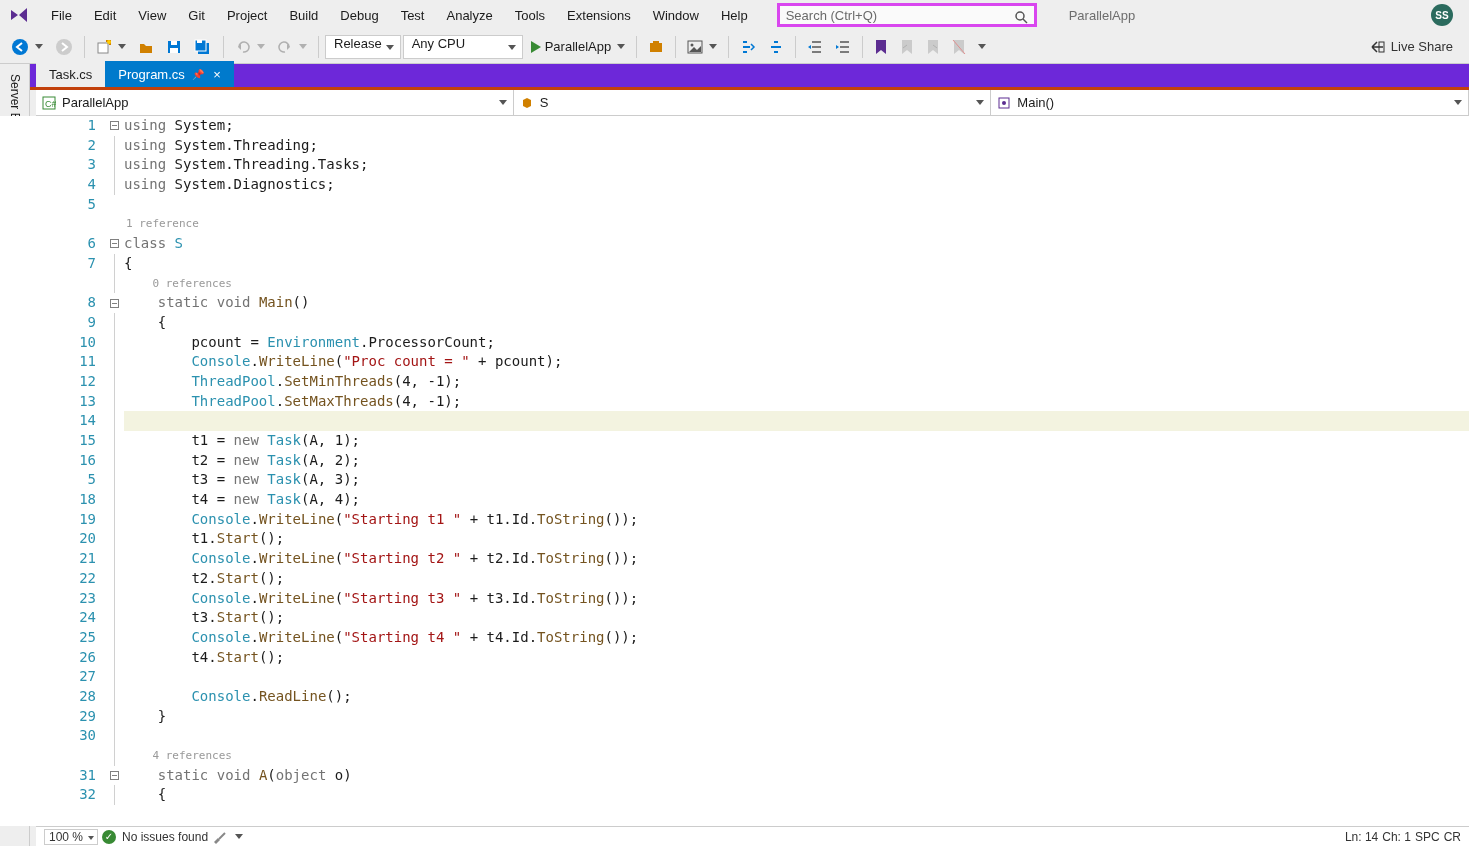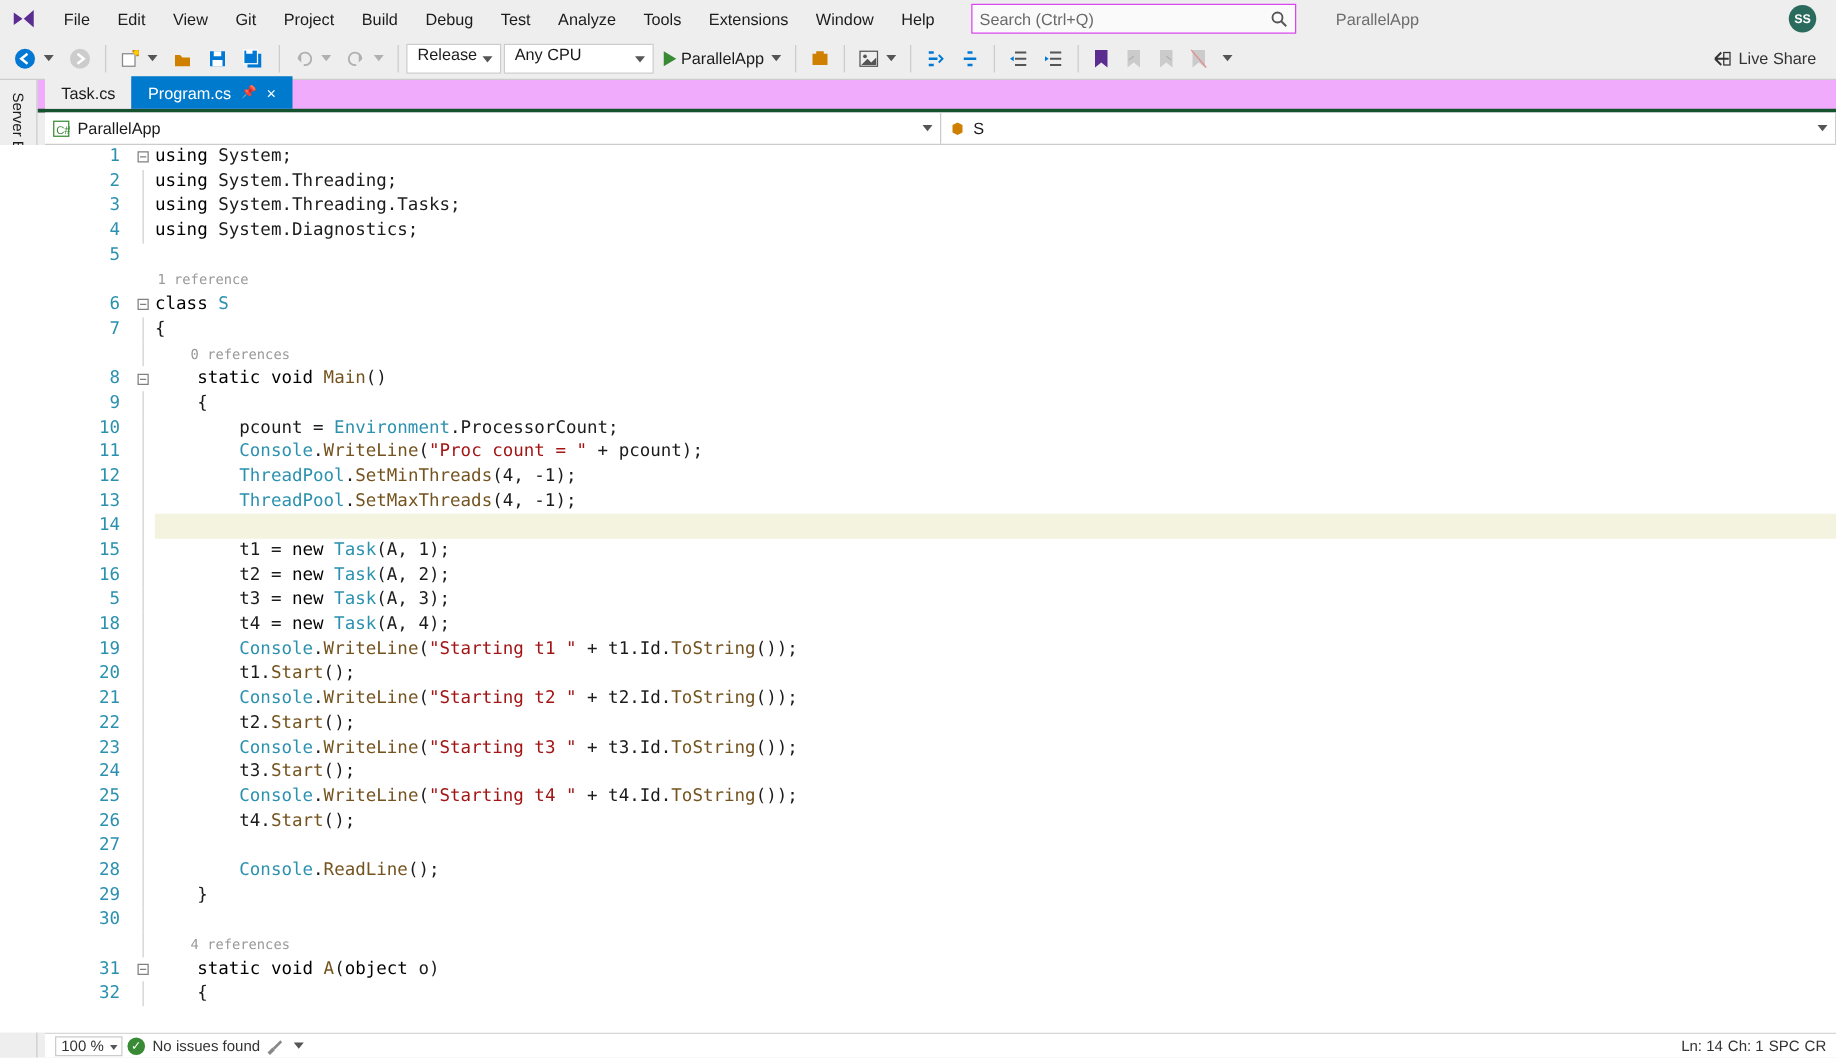--- a/index.html
+++ b/index.html
@@ -1,32 +1,32 @@
 <!DOCTYPE html>
 <html><head>
 <meta charset="utf-8">
 <style>
 * { margin:0; padding:0; box-sizing:border-box; }
 body{font-family:"Segoe UI",Arial,sans-serif;font-size:13px;background:#eee;color:#1b1b1b;width:1469px;height:846px;overflow:hidden;display:flex;flex-direction:column;}
 .menubar{height:30px;background:#eee;display:flex;align-items:center;padding:0 6px;gap:0;}
 .vs-logo{width:26px;height:26px;display:flex;align-items:center;justify-content:center;margin-right:8px;}
 .menu-item{padding:4px 11px;cursor:default;color:#1b1b1b;}
-.search-box{margin-left:18px;width:260px;height:24px;border:1px solid #d946ef;background:#fafafa;display:flex;align-items:center;padding:0 6px;color:#6a6a6a;position:relative;}
+.search-box{margin-left:18px;width:260px;height:24px;border:3px solid #d946ef;background:#fafafa;display:flex;align-items:center;padding:0 6px;color:#6a6a6a;position:relative;}
 .search-box .mag{position:absolute;right:6px;top:4px;}
 .app-name{margin-left:22px;color:#6d6d6d;padding:4px 10px;}
 .flex-spacer{flex:1;}
 .avatar{width:22px;height:22px;border-radius:50%;background:#2b6b5e;color:#fff;font-size:10px;font-weight:bold;display:flex;align-items:center;justify-content:center;margin-right:10px;}
 .toolbar{height:34px;background:#eee;display:flex;align-items:center;padding:0 6px;gap:2px;border-bottom:1px solid #ccc;}
 .tb-btn{padding:3px 5px;display:flex;align-items:center;gap:3px;position:relative;}
 .tb-sep{width:1px;height:22px;background:#ccc;margin:0 4px;}
 .combo{border:1px solid #ccc;background:#fff;height:24px;display:flex;padding:0 18px 0 8px;position:relative;min-width:72px;}
 .combo::after{content:"";position:absolute;right:6px;top:9px;border-left:4px solid transparent;border-right:4px solid transparent;border-top:5px solid #555;}
 .play{color:#388a34;}
 .live-share{display:flex;align-items:center;gap:6px;padding:0 10px;color:#333;}
-.tab-row{height:26px;background:#f0abfc;display:flex;align-items:flex-end;padding-left:36px;border-bottom:3px solid #14532d;}
+.tab-row{height:26px;background:#6d28d9;display:flex;align-items:flex-end;padding-left:36px;border-bottom:3px solid #c2410c;}
 .tab{height:26px;display:flex;align-items:center;padding:0 12px;background:#eee;color:#1b1b1b;border:1px solid transparent;gap:8px;}
 .tab.active{background:#007acc;color:#fff;}
 .tab.active .pin,.tab.active .x{color:#fff;}
 .pin{font-size:10px;}
 .x{font-size:13px;}
 .nav-bar{height:26px;background:#fff;border-bottom:1px solid #ccc;display:flex;margin-left:36px;}
 .nav-combo{flex:1;border-right:1px solid #ccc;display:flex;align-items:center;padding:0 18px 0 6px;position:relative;gap:6px;}
 .nav-combo::after{content:"";position:absolute;right:6px;top:10px;border-left:4px solid transparent;border-right:4px solid transparent;border-top:5px solid #555;}
 .editor-wrap{flex:1;display:flex;background:#fff;position:relative;margin-left:0;}
 .side-tabs{position:absolute;left:0;top:0;width:30px;background:#eee;display:flex;flex-direction:column;align-items:center;padding-top:2px;gap:10px;border-right:1px solid #ccc;height:100%;}
@@ -36,21 +36,21 @@
 .gutter .ln{height:19.7px;line-height:19.7px;}
 .fold-col{width:16px;background:#fff;}
 .fold-col .fb{height:19.7px;display:flex;align-items:center;justify-content:center;}
 .fb-box{width:9px;height:9px;border:1px solid #808080;position:relative;background:#fff;}
 .fb-box::before{content:"";position:absolute;left:1px;right:1px;top:3px;height:1px;background:#808080;}
 .fb-line{width:1px;height:19.7px;background:#d0d0d0;}
 .code{flex:1;padding-left:2px;background:#fff;white-space:pre;}
 .cl{height:19.7px;line-height:19.7px;}
 .cl.hl{background:#f3f3e0;}
 .codelens{color:#999;font-size:11px;height:19.7px;line-height:19.7px;padding-left:2px;}
-.kw{color:#000000;}
+.kw{color:#737373;}
 .type{color:#2b91af;}
 .str{color:#a31515;}
 .method{color:#74531f;}
 .cls{color:#2b91af;}
 .statusbar{height:20px;background:#fff;border-top:1px solid #ccc;display:flex;align-items:center;padding:0 8px;gap:4px;font-size:12px;color:#333;margin-left:36px;}
 .status-combo{border:1px solid #ccc;padding:0 14px 0 4px;position:relative;}
 .status-combo::after{content:"";position:absolute;right:3px;top:6px;border-left:3px solid transparent;border-right:3px solid transparent;border-top:4px solid #555;}
 .ok-badge{width:14px;height:14px;border-radius:50%;background:#388a34;color:#fff;font-size:10px;display:flex;align-items:center;justify-content:center;}
 .caret{display:inline-block;border-left:4px solid transparent;border-right:4px solid transparent;border-top:5px solid #555;margin-left:3px;vertical-align:middle;}
 svg{display:block;}
@@ -250,20 +250,27 @@
         <rect x="1" y="1" width="12" height="12" fill="none" stroke="#388a34"></rect>
         <text x="3" y="11" font-size="9" fill="#388a34">C#</text>
       </svg>
     <span>ParallelApp</span>
   </div>
   <div class="nav-combo">
     <svg width="14" height="14">
         <path d="M3 4 L7 2 L11 4 L11 10 L7 12 L3 10 Z" fill="#d08000"></path>
       </svg>
     <span>S</span>
+  </div>
+  <div class="nav-combo">
+    <svg width="14" height="14">
+        <rect x="2" y="2" width="10" height="10" fill="none" stroke="#5c2d91"></rect>
+        <circle cx="7" cy="7" r="2" fill="#5c2d91"></circle>
+      </svg>
+    <span>Main()</span>
   </div>
 </div>
 
 <div class="editor-wrap">
   <div class="editor">
     <div class="gutter" id="gutter">
         <div class="ln">1</div>
         <div class="ln">2</div>
         <div class="ln">3</div>
         <div class="ln">4</div>

